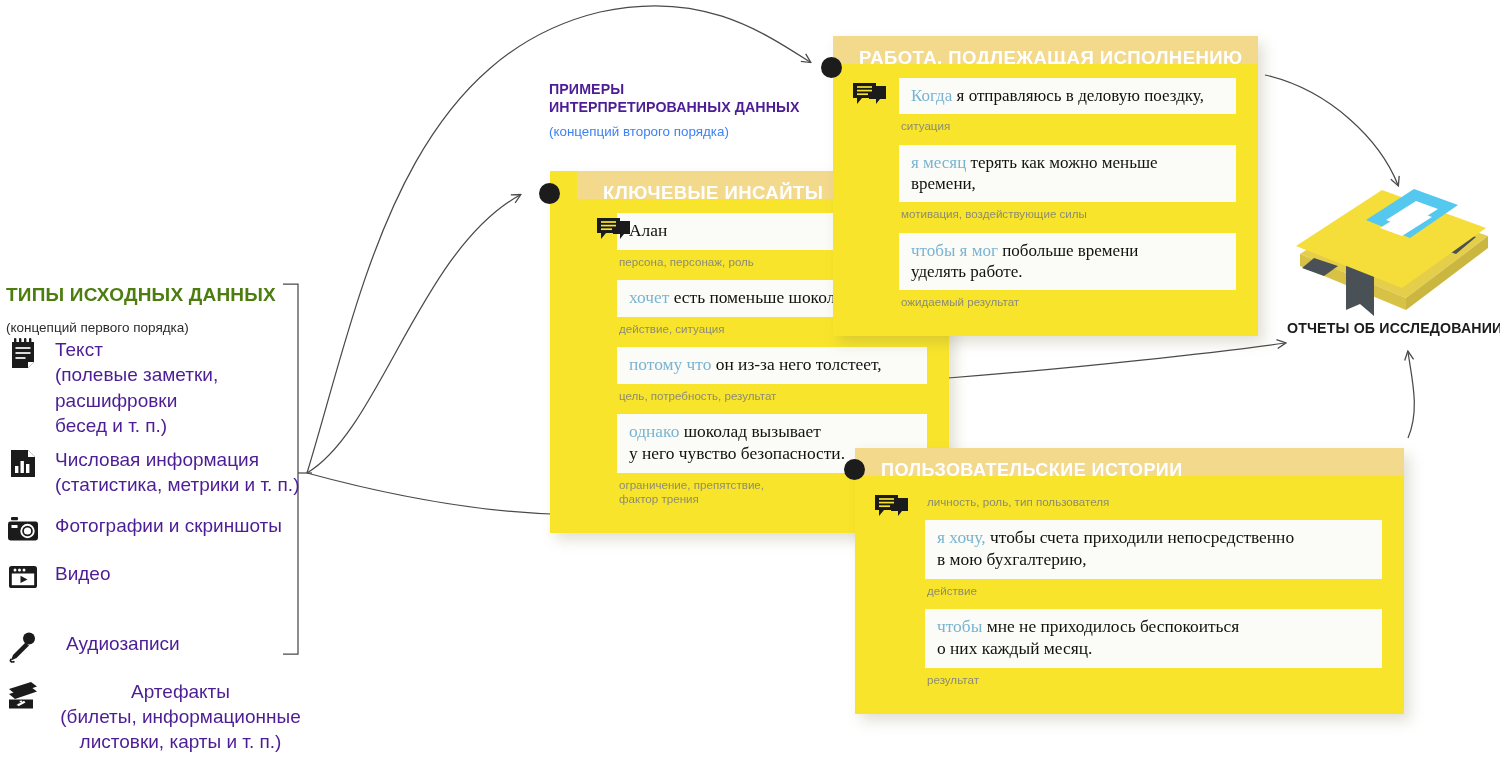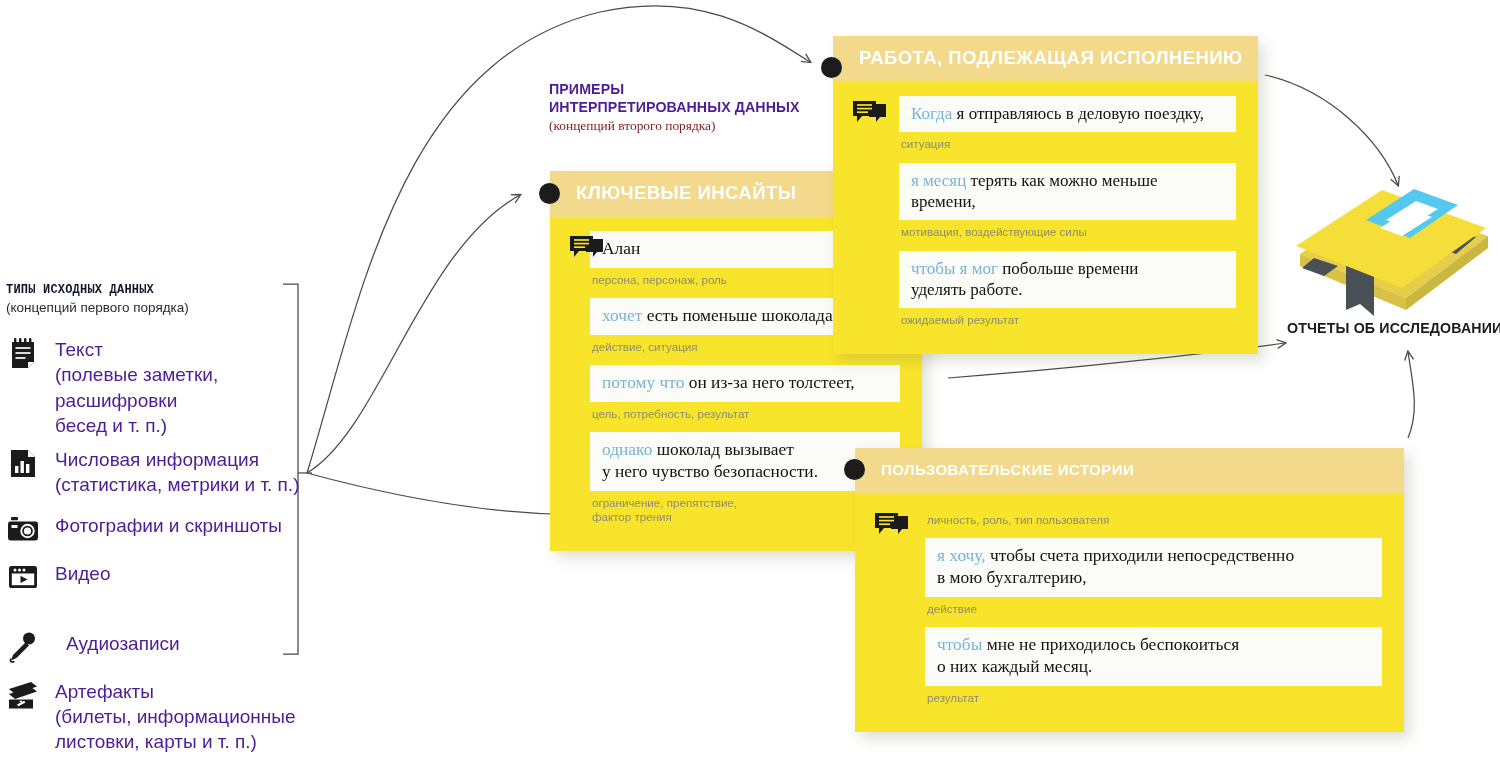--- a/index.html
+++ b/index.html
@@ -9,49 +9,49 @@
     -webkit-font-smoothing:antialiased;
   }
   .stage{position:absolute;left:0;top:0;width:1500px;height:761px;}
 
   
   svg.wires{position:absolute;left:0;top:0;width:1500px;height:761px;pointer-events:none;}
 
   
   .src-head{position:absolute;left:6px;top:283px;width:290px;}
   .src-title{
-    font-size:12px;font-weight:bold;color:#0f172a;letter-spacing:.2px;line-height:1.25;font-family:Liberation Mono, monospace;
-  }
-  .src-sub{font-size:13.5px;color:#2b2b2b;line-height:1.3;margin-top:1px;}
+    font-size:19px;font-weight:bold;color:#4d7c0f;letter-spacing:.2px;line-height:1.25;
+  }
+  .src-sub{font-size:13.5px;color:#2b2b2b;line-height:1.3;margin-top:12px;}
 
   .src-list{position:absolute;left:6px;top:336px;width:300px;}
   .src-item{position:relative;min-height:42px;margin-bottom:8px;}
   .src-ico{position:absolute;left:0;top:0;width:34px;height:34px;display:block;}
   .src-txt{margin-left:49px;font-size:19px;color:#4c1d95;line-height:1.33;padding-top:1px;}
   .src-item.i-text{min-height:50px;}
   .src-item.i-num{min-height:44px;margin-top:8px;}
   .src-item.i-photo{min-height:40px;margin-top:14px;}
   .src-item.i-video{min-height:40px;margin-top:7px;}
   .src-item.i-audio{min-height:40px;margin-top:30px;}
   .src-item.i-audio .src-txt{margin-left:60px;}
-  .src-item.i-art{min-height:50px;margin-top:6px;}
+  .src-item.i-art{min-height:50px;margin-top:6px;text-align:center;}
 
   
   .mid-cap{position:absolute;left:549px;top:81px;width:300px;}
   .mid-cap .l1{font-size:14.2px;font-weight:bold;color:#4c1d95;line-height:1.24;letter-spacing:.1px;}
-  .mid-cap .l2{font-size:13.4px;color:#7f1d1d;line-height:1.3;margin-top:1px;font-family:Liberation Serif, serif;}
+  .mid-cap .l2{font-size:13.4px;color:#3b82f6;line-height:1.3;margin-top:7px;}
 
   
   .rep-cap{position:absolute;left:1287px;top:320px;font-size:14.2px;font-weight:bold;color:#1b1b1b;letter-spacing:.15px;white-space:nowrap;}
 
   
   .card{position:absolute;background:#F8E52B;box-shadow:6px 7px 13px rgba(120,115,70,.22);}
   .card .hd{
     background:#F3D98C;color:#ffffff;font-weight:bold;font-size:18.5px;letter-spacing:.45px;
-    height:46px;line-height:44px;padding-left:26px;white-space:nowrap;overflow:hidden;
+    height:28px;line-height:44px;padding-left:26px;white-space:nowrap;overflow:hidden;
   }
   .card .body{position:relative;padding:14px 22px 16px 22px;}
   .bub-ico{position:absolute;left:19px;top:18px;width:36px;height:30px;}
   .rows{margin-left:44px;}
   .row{margin-bottom:2px;}
   .row .line{
     background:#FBFBF7;padding:7px 12px 8px 12px;
     font-family:"Liberation Serif",serif;font-size:17.4px;color:#111111;line-height:1.26;
   }
   .row .line .kw{color:#79B4D3;}
@@ -63,24 +63,24 @@
   
   #card-jtbd{left:833px;top:36px;width:425px;}
   #card-jtbd .rows{}
   #card-jtbd .row .line{font-size:17px;}
 
   #card-insights{left:550px;top:171px;width:372px;}
   #card-insights .rows{margin-left:18px;}
 
   #card-stories{left:855px;top:448px;width:549px;}
   #card-stories .rows{margin-left:48px;}
-  #card-stories .hd{font-size:15px;}
-
-  
-  #card-insights{z-index:2;}
+  #card-stories .hd{font-size:18px;}
+
+  
+  #card-insights{z-index:2;padding-left:27px;}
   #card-jtbd{z-index:3;}
   #card-stories{z-index:4;}
 
   
   .dot{position:absolute;width:21px;height:21px;border-radius:50%;background:#1c1c1c;z-index:6;}
   #dot-jtbd{left:821px;top:57px;}
   #dot-insights{left:539px;top:183px;}
   #dot-stories{left:844px;top:459px;}
 
   

